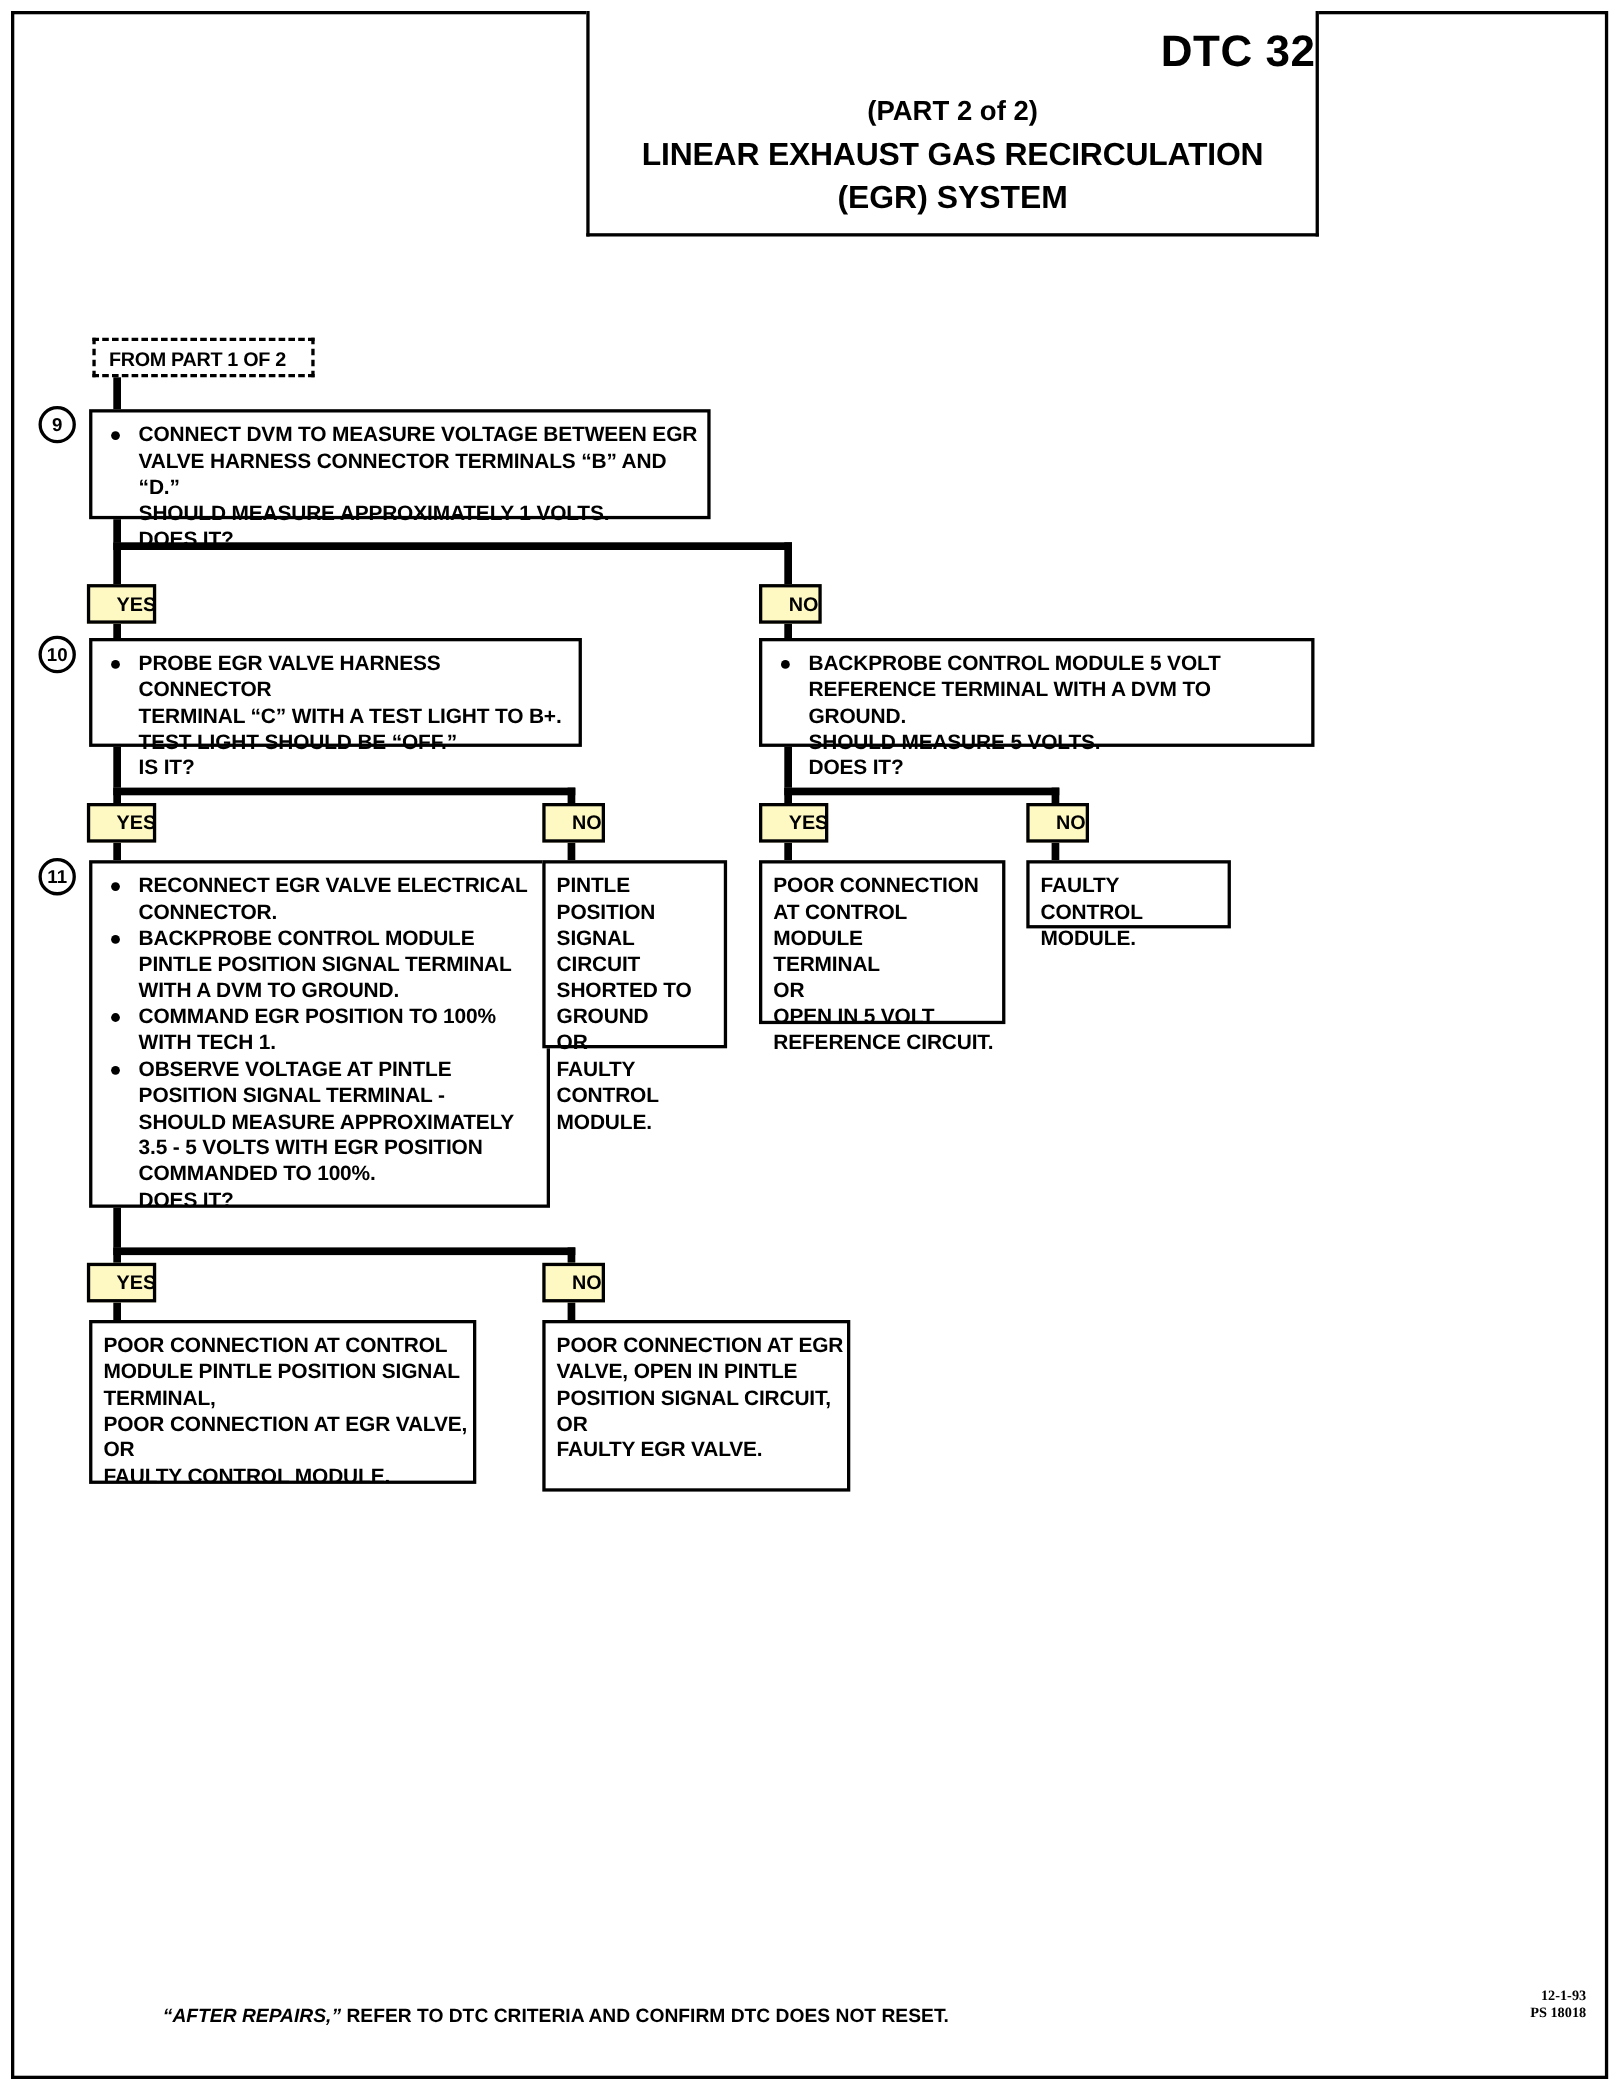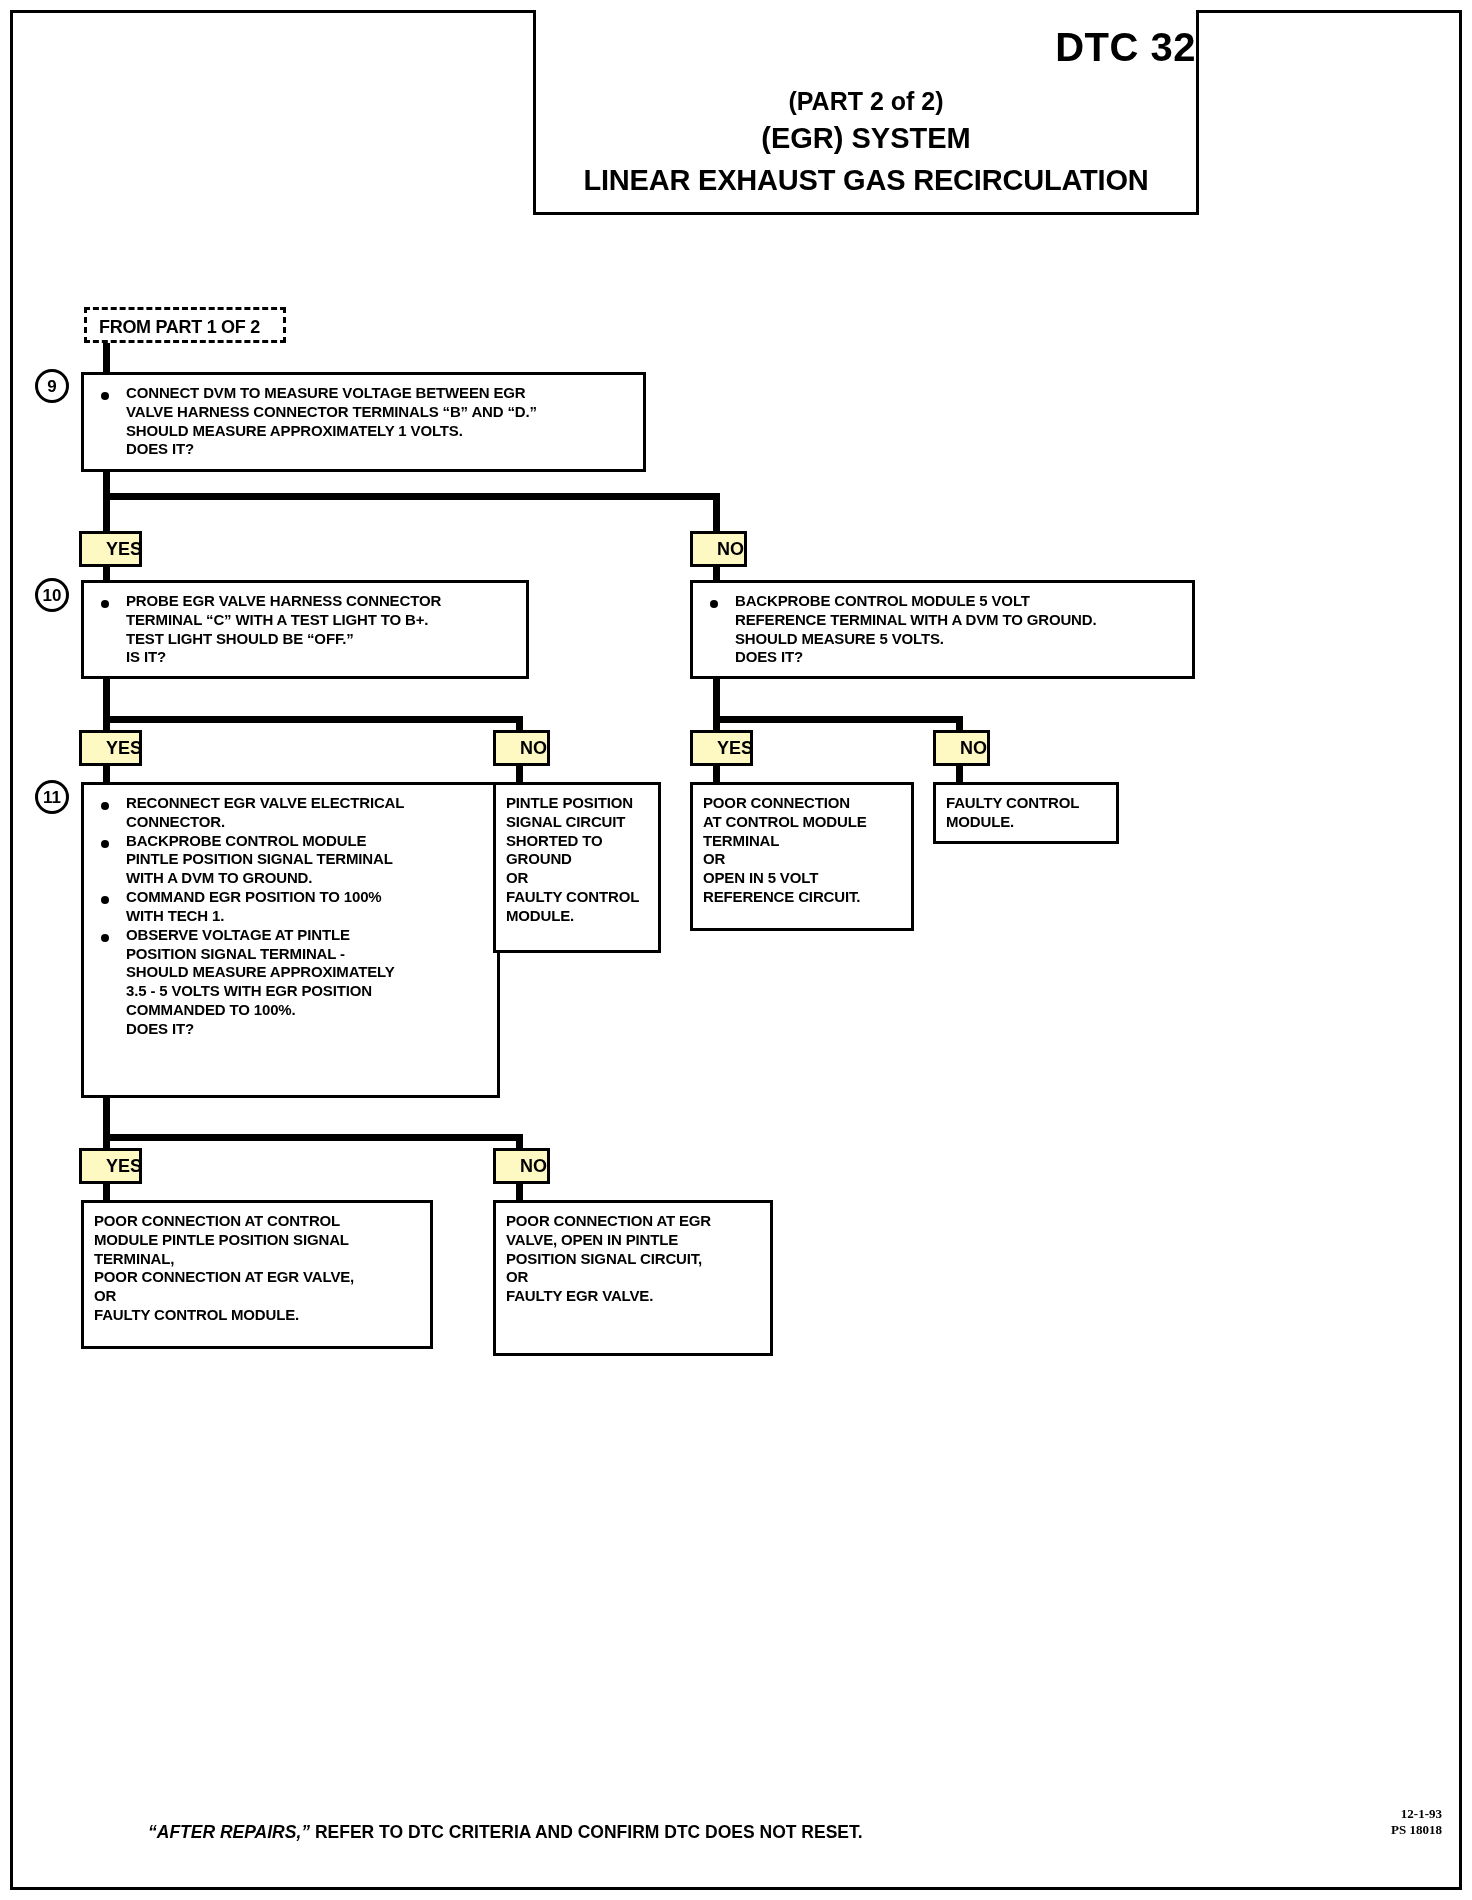--- a/index.html
+++ b/index.html
@@ -48,21 +48,21 @@
   }
   #title-sub2 {
     font-size: 29px; font-weight: bold; margin-top: 6px;
   }
 
   
   .node {
     position: absolute;
     border: 3px solid #000;
     background: #fff;
-    font-size: 15px;
+    font-size: 19px;
     font-weight: bold;
     line-height: 1.255;
     letter-spacing: -0.15px;
     padding: 9px 3px 9px 10px;
   }
   .node.entry {
     border: 3px dashed #000;
     padding: 6px 10px 6px 12px;
     font-size: 18px;
     letter-spacing: -0.3px;
@@ -133,22 +133,22 @@
   }
 </style>
 </head>
 <body>
 
 <div id="page-frame"></div>
 
 <div id="title-block">
   <div id="title-main">DTC 32</div>
   <div id="title-part">(PART 2 of 2)</div>
+  <div id="title-sub1">LINEAR EXHAUST GAS RECIRCULATION</div>
   <div id="title-sub2">(EGR) SYSTEM</div>
-  <div id="title-sub1">LINEAR EXHAUST GAS RECIRCULATION</div>
 </div>
 
 <div class="node entry" style="left:84px; top:307px; width:202px; height:36px;">
   <span>FROM PART 1 OF 2</span>
 </div>
 
 <div class="ln" style="left:103px; top:343px; width:7px; height:32px;"></div>
 
 <div class="stepnum" style="left:35px; top:369px;">9</div>
 <div class="node" style="left:81px; top:372px; width:565px; height:100px;">

